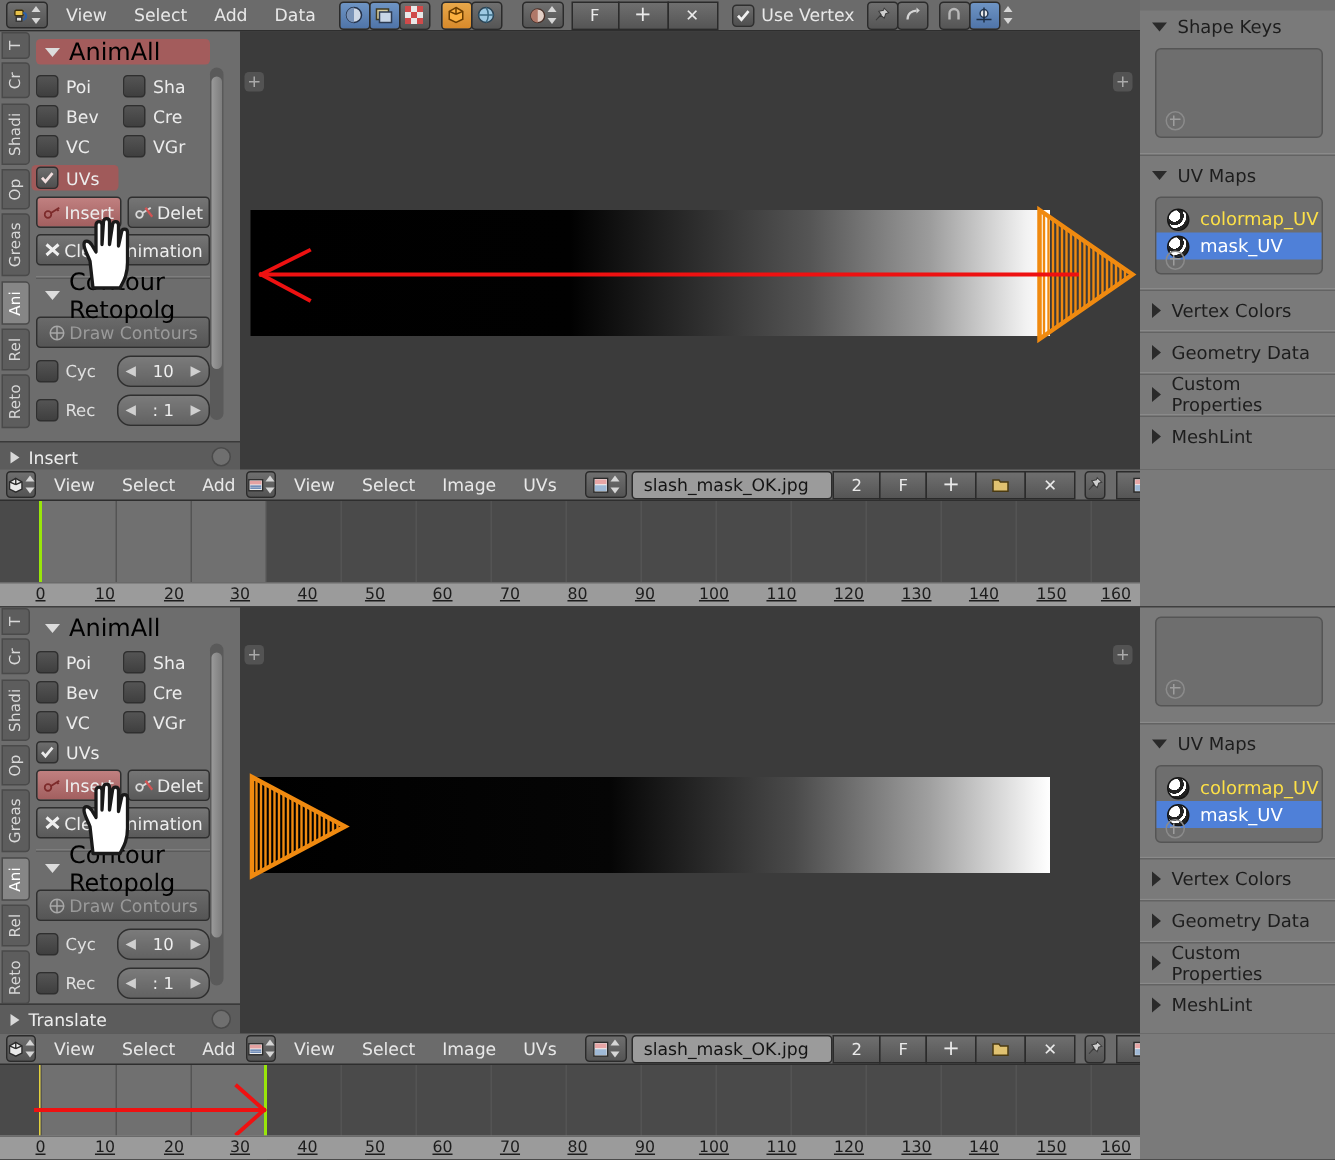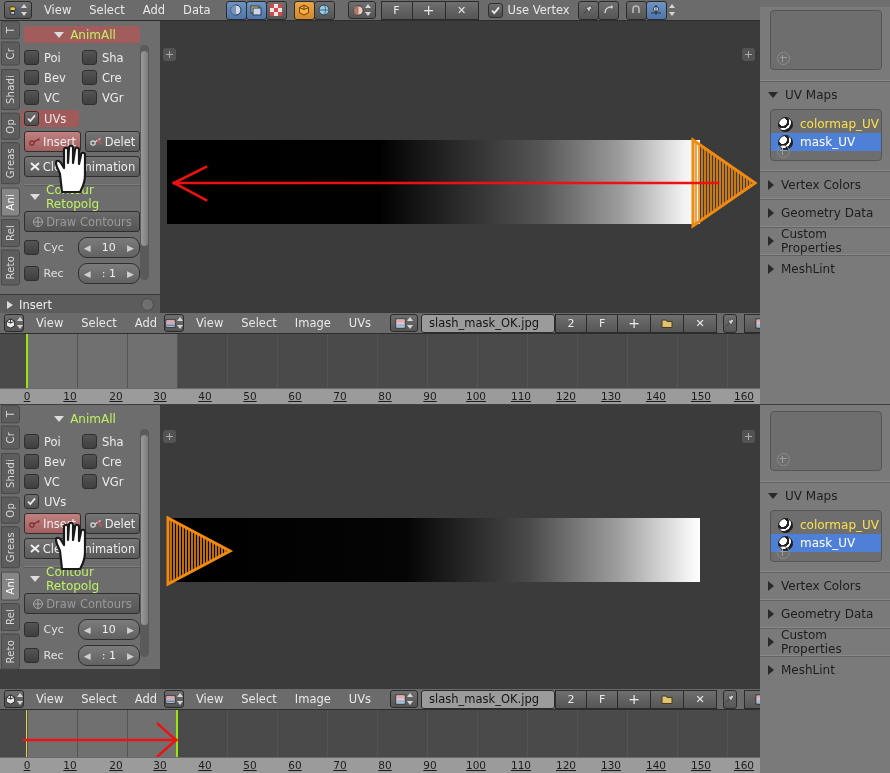--- a/index.html
+++ b/index.html
@@ -30,21 +30,21 @@
            display:flex;align-items:center;justify-content:center;font-size:11px;padding:0 6px;margin-right:-1px;}
 
   
   .toolpanel{position:absolute;background:#6d6d6d;}
   .vtabs{position:absolute;left:0;top:0;width:19px;}
   .vtab{width:17px;margin:0 0 3px 1px;background:#5d5d5d;border:1px solid #4a4a4a;border-radius:3px 0 0 3px;
         color:#d8d8d8;font-size:10px;display:flex;align-items:center;justify-content:center;
         writing-mode:vertical-rl;transform:rotate(180deg);padding:5px 0;letter-spacing:.2px;}
   .vtab.active{background:#868686;color:#fff;}
 
-  .ptitle{display:flex;align-items:center;font-size:12px;color:#bef264;padding-left:6px;height:17px;justify-content:center;}
+  .ptitle{display:flex;align-items:center;font-size:16px;color:#000000;padding-left:6px;height:17px;}
   .ptitle .tri{border-left:5px solid transparent;border-right:5px solid transparent;border-top:6px solid #dcdcdc;margin-right:6px;}
   .ptitle.hl{background:#a35c5c;border-radius:3px;}
 
   .ck{width:13px;height:13px;border:1px solid #2f2f2f;border-radius:3px;background:linear-gradient(#545454,#3f3f3f);
       display:flex;align-items:center;justify-content:center;}
   .ck.on{background:linear-gradient(#6d6d6d,#4f4f4f);}
   .ckrow{display:flex;align-items:center;gap:5px;font-size:11.5px;color:#ececec;}
   .ckrow.hl{background:#a05a5a;border-radius:3px;padding:1px 3px;margin-left:-3px;}
 
   .btn{height:19px;border:1px solid #2f2f2f;border-radius:3px;background:linear-gradient(#757575,#5a5a5a);
@@ -373,20 +373,24 @@
       <g stroke="#ee1111" stroke-width="2.6" fill="none" stroke-linecap="square">
         <path d="M6 22 L550 22"></path>
         <path d="M6 22 L38 6"></path>
         <path d="M6 22 L38 39"></path>
       </g>
     </svg>
   </div>
 
   <div class="props" style="left:760px;top:0;width:130px;height:313px;">
     <div style="height:7px;background:#6f6f6f;overflow:hidden;"></div>
+    <div class="prow">
+      <span class="tri"></span>
+      <span>Shape Keys</span>
+    </div>
     <div class="plist" style="height:58px;">
       <div class="pluscirc" style="position:absolute;left:6px;bottom:4px;"></div>
     </div>
     <div class="pdiv" style="margin-top:10px;"></div>
     <div class="prow">
       <span class="tri"></span>
       <span>UV Maps</span>
     </div>
     <div class="plist" style="padding:5px 0 9px;position:relative;">
       <div class="plistrow">
@@ -650,20 +654,25 @@
             <span class="ar">▶</span>
           </div>
       </div>
     </div>
 
     <div class="scrollv" style="right:11px;top:24px;height:228px;">
         <i style="top:6px;height:190px;"></i>
       </div>
   </div>
 
+  <div class="footbar" style="left:0;top:669px;width:160px;height:19px;">
+    <span class="tri"></span>
+    <span>Translate</span>
+    <span class="circ"></span>
+  </div>
 
   <div class="viewport" style="left:160px;top:405px;width:600px;height:284px;">
     <div class="plusbtn" style="left:3px;top:25px;"></div>
     <div class="plusbtn" style="right:5px;top:25px;"></div>
     <div class="gradimg rev" style="left:7px;top:113px;width:533px;height:64px;"></div>
 
     <svg style="position:absolute;left:5px;top:110px;" width="72" height="72">
       <g stroke="#f08a10" stroke-width="1.6" fill="none">
         <path d="M3 3 L65 36 L3 69 Z" stroke-width="3"></path>
         <path d="M3 3 L3 69"></path>

